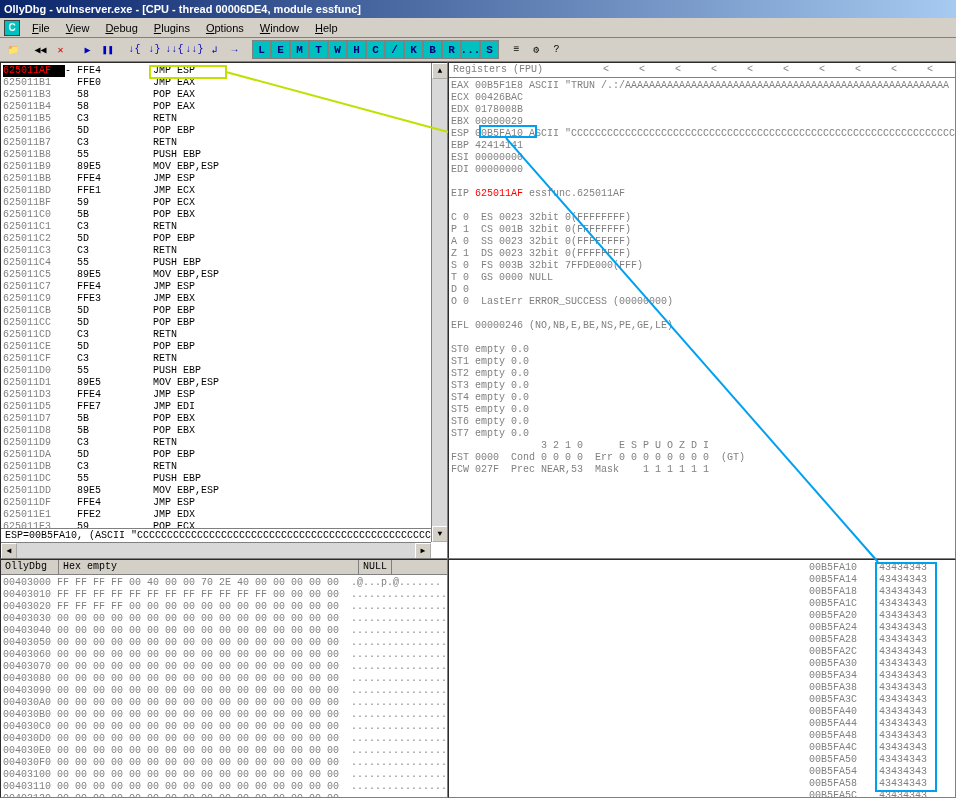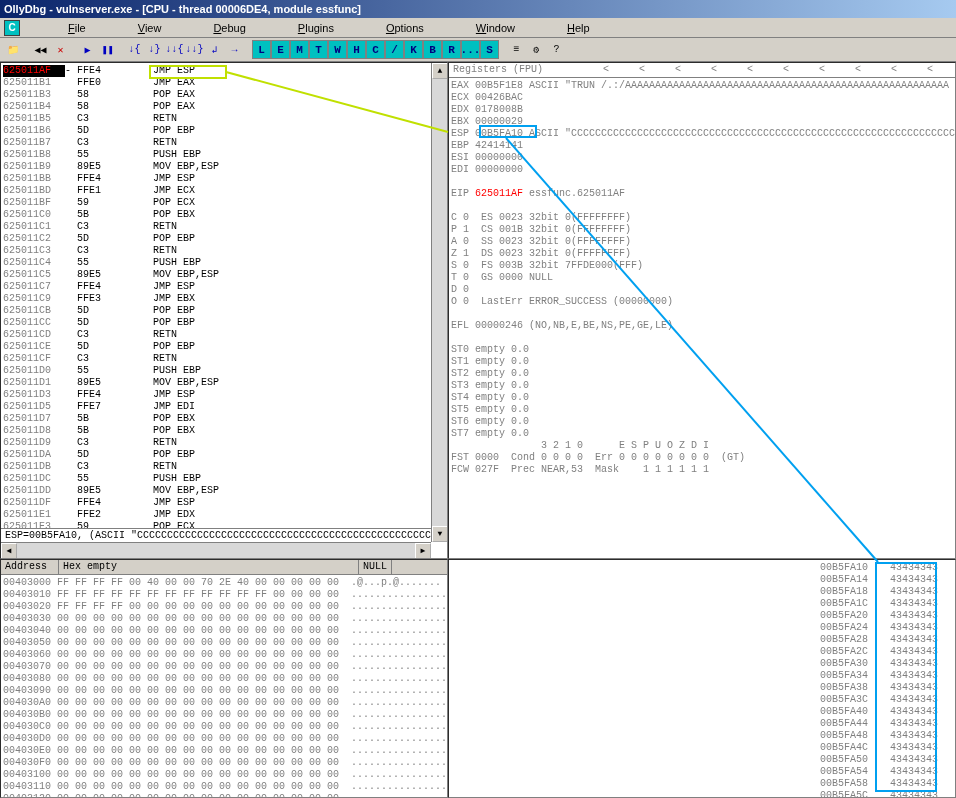--- a/index.html
+++ b/index.html
@@ -25,21 +25,20 @@
   background: #d4d0c8;
   display: flex;
   padding: 2px 4px;
   border-bottom: 1px solid #808080;
   height: 20px;
   align-items: center;
 }
 .menu-item {
   padding: 2px 8px;
   cursor: pointer;
-  margin-left: 36px;
 }
 .menu-item u { text-decoration: underline; }
 .menu-icon {
   width: 16px; height: 16px;
   background: #00c0c0;
   border: 1px solid #404040;
   margin-right: 4px;
   display: inline-flex;
   align-items: center;
   justify-content: center;
@@ -106,21 +105,21 @@
   white-space: pre;
   color: #000;
 }
 .disasm-line { display: flex; height: 12px; }
 .addr { width: 62px; color: #808080; }
 .addr.hl { color: #ff0000; background: #000; }
 .bytes { width: 88px; color: #000; }
 .instr { color: #000; }
 .reg-line { color: #808080; white-space: pre; }
 .reg-red { color: #ff0000; }
-.stack-line { display: flex; text-align: center; }
+.stack-line { display: flex; }
 .stack-addr { width: 70px; color: #808080; }
 .stack-val { width: 70px; color: #808080; }
 .highlight-yellow {
   position: absolute;
   border: 2px solid #c0e000;
   pointer-events: none;
 }
 .highlight-blue {
   position: absolute;
   border: 2px solid #00a0f0;
@@ -243,21 +242,21 @@
 
   <div class="pane registers">
     <div class="reg-header">Registers (FPU)          &lt;     &lt;     &lt;     &lt;     &lt;     &lt;     &lt;     &lt;     &lt;     &lt;     &lt;     &lt;     &lt;</div>
     <div class="pane-content" id="reg-content"><div class="reg-line">EAX 00B5F1E8 ASCII "TRUN /.:/AAAAAAAAAAAAAAAAAAAAAAAAAAAAAAAAAAAAAAAAAAAAAAAAAAAAAA</div><div class="reg-line">ECX 00426BAC</div><div class="reg-line">EDX 0178008B</div><div class="reg-line">EBX 00000029</div><div class="reg-line">ESP 00B5FA10 ASCII "CCCCCCCCCCCCCCCCCCCCCCCCCCCCCCCCCCCCCCCCCCCCCCCCCCCCCCCCCCCCCCCC</div><div class="reg-line">EBP 42414141</div><div class="reg-line">ESI 00000000</div><div class="reg-line">EDI 00000000</div><div class="reg-line">&nbsp;</div><div class="reg-line">EIP <span class="reg-red">625011AF</span> es<span style="color:#808080">sfunc.625011AF</span></div><div class="reg-line">&nbsp;</div><div class="reg-line">C 0  ES 0023 32bit 0(FFFFFFFF)</div><div class="reg-line">P 1  CS 001B 32bit 0(FFFFFFFF)</div><div class="reg-line">A 0  SS 0023 32bit 0(FFFFFFFF)</div><div class="reg-line">Z 1  DS 0023 32bit 0(FFFFFFFF)</div><div class="reg-line">S 0  FS 003B 32bit 7FFDE000(FFF)</div><div class="reg-line">T 0  GS 0000 NULL</div><div class="reg-line">D 0</div><div class="reg-line">O 0  LastErr ERROR_SUCCESS (00000000)</div><div class="reg-line">&nbsp;</div><div class="reg-line">EFL 00000246 (NO,NB,E,BE,NS,PE,GE,LE)</div><div class="reg-line">&nbsp;</div><div class="reg-line">ST0 empty 0.0</div><div class="reg-line">ST1 empty 0.0</div><div class="reg-line">ST2 empty 0.0</div><div class="reg-line">ST3 empty 0.0</div><div class="reg-line">ST4 empty 0.0</div><div class="reg-line">ST5 empty 0.0</div><div class="reg-line">ST6 empty 0.0</div><div class="reg-line">ST7 empty 0.0</div><div class="reg-line">               3 2 1 0      E S P U O Z D I</div><div class="reg-line">FST 0000  Cond 0 0 0 0  Err 0 0 0 0 0 0 0 0  (GT)</div><div class="reg-line">FCW 027F  Prec NEAR,53  Mask    1 1 1 1 1 1</div></div>
 
     <div class="highlight-blue" style="left:30px;top:62px;width:58px;height:13px"></div>
   </div>
 
   <div class="pane dump">
     <div class="dump-hdrrow">
-      <div style="width:58px">Address</div>
+      <div style="width:58px">OllyDbg</div>
       <div style="width:300px">Hex empty</div>
       <div>NULL</div>
     </div>
     <div class="pane-content" id="dump-content"><div style="white-space: pre; color: rgb(128, 128, 128);">00403000 FF FF FF FF 00 40 00 00 70 2E 40 00 00 00 00 00  .@...p.@.......</div><div style="white-space: pre; color: rgb(128, 128, 128);">00403010 FF FF FF FF FF FF FF FF FF FF FF FF 00 00 00 00  ................</div><div style="white-space: pre; color: rgb(128, 128, 128);">00403020 FF FF FF FF 00 00 00 00 00 00 00 00 00 00 00 00  ................</div><div style="white-space: pre; color: rgb(128, 128, 128);">00403030 00 00 00 00 00 00 00 00 00 00 00 00 00 00 00 00  ................</div><div style="white-space: pre; color: rgb(128, 128, 128);">00403040 00 00 00 00 00 00 00 00 00 00 00 00 00 00 00 00  ................</div><div style="white-space: pre; color: rgb(128, 128, 128);">00403050 00 00 00 00 00 00 00 00 00 00 00 00 00 00 00 00  ................</div><div style="white-space: pre; color: rgb(128, 128, 128);">00403060 00 00 00 00 00 00 00 00 00 00 00 00 00 00 00 00  ................</div><div style="white-space: pre; color: rgb(128, 128, 128);">00403070 00 00 00 00 00 00 00 00 00 00 00 00 00 00 00 00  ................</div><div style="white-space: pre; color: rgb(128, 128, 128);">00403080 00 00 00 00 00 00 00 00 00 00 00 00 00 00 00 00  ................</div><div style="white-space: pre; color: rgb(128, 128, 128);">00403090 00 00 00 00 00 00 00 00 00 00 00 00 00 00 00 00  ................</div><div style="white-space: pre; color: rgb(128, 128, 128);">004030A0 00 00 00 00 00 00 00 00 00 00 00 00 00 00 00 00  ................</div><div style="white-space: pre; color: rgb(128, 128, 128);">004030B0 00 00 00 00 00 00 00 00 00 00 00 00 00 00 00 00  ................</div><div style="white-space: pre; color: rgb(128, 128, 128);">004030C0 00 00 00 00 00 00 00 00 00 00 00 00 00 00 00 00  ................</div><div style="white-space: pre; color: rgb(128, 128, 128);">004030D0 00 00 00 00 00 00 00 00 00 00 00 00 00 00 00 00  ................</div><div style="white-space: pre; color: rgb(128, 128, 128);">004030E0 00 00 00 00 00 00 00 00 00 00 00 00 00 00 00 00  ................</div><div style="white-space: pre; color: rgb(128, 128, 128);">004030F0 00 00 00 00 00 00 00 00 00 00 00 00 00 00 00 00  ................</div><div style="white-space: pre; color: rgb(128, 128, 128);">00403100 00 00 00 00 00 00 00 00 00 00 00 00 00 00 00 00  ................</div><div style="white-space: pre; color: rgb(128, 128, 128);">00403110 00 00 00 00 00 00 00 00 00 00 00 00 00 00 00 00  ................</div><div style="white-space: pre; color: rgb(128, 128, 128);">00403120 00 00 00 00 00 00 00 00 00 00 00 00 00 00 00 00  ................</div></div>
   </div>
 
   <div class="pane stack">
     <div class="pane-content" id="stack-content" style="padding-left:360px"><div class="stack-line" style="color: rgb(128, 128, 128);"><span class="stack-addr">00B5FA10</span><span class="stack-val">43434343</span></div><div class="stack-line" style="color: rgb(128, 128, 128);"><span class="stack-addr">00B5FA14</span><span class="stack-val">43434343</span></div><div class="stack-line" style="color: rgb(128, 128, 128);"><span class="stack-addr">00B5FA18</span><span class="stack-val">43434343</span></div><div class="stack-line" style="color: rgb(128, 128, 128);"><span class="stack-addr">00B5FA1C</span><span class="stack-val">43434343</span></div><div class="stack-line" style="color: rgb(128, 128, 128);"><span class="stack-addr">00B5FA20</span><span class="stack-val">43434343</span></div><div class="stack-line" style="color: rgb(128, 128, 128);"><span class="stack-addr">00B5FA24</span><span class="stack-val">43434343</span></div><div class="stack-line" style="color: rgb(128, 128, 128);"><span class="stack-addr">00B5FA28</span><span class="stack-val">43434343</span></div><div class="stack-line" style="color: rgb(128, 128, 128);"><span class="stack-addr">00B5FA2C</span><span class="stack-val">43434343</span></div><div class="stack-line" style="color: rgb(128, 128, 128);"><span class="stack-addr">00B5FA30</span><span class="stack-val">43434343</span></div><div class="stack-line" style="color: rgb(128, 128, 128);"><span class="stack-addr">00B5FA34</span><span class="stack-val">43434343</span></div><div class="stack-line" style="color: rgb(128, 128, 128);"><span class="stack-addr">00B5FA38</span><span class="stack-val">43434343</span></div><div class="stack-line" style="color: rgb(128, 128, 128);"><span class="stack-addr">00B5FA3C</span><span class="stack-val">43434343</span></div><div class="stack-line" style="color: rgb(128, 128, 128);"><span class="stack-addr">00B5FA40</span><span class="stack-val">43434343</span></div><div class="stack-line" style="color: rgb(128, 128, 128);"><span class="stack-addr">00B5FA44</span><span class="stack-val">43434343</span></div><div class="stack-line" style="color: rgb(128, 128, 128);"><span class="stack-addr">00B5FA48</span><span class="stack-val">43434343</span></div><div class="stack-line" style="color: rgb(128, 128, 128);"><span class="stack-addr">00B5FA4C</span><span class="stack-val">43434343</span></div><div class="stack-line" style="color: rgb(128, 128, 128);"><span class="stack-addr">00B5FA50</span><span class="stack-val">43434343</span></div><div class="stack-line" style="color: rgb(128, 128, 128);"><span class="stack-addr">00B5FA54</span><span class="stack-val">43434343</span></div><div class="stack-line" style="color: rgb(128, 128, 128);"><span class="stack-addr">00B5FA58</span><span class="stack-val">43434343</span></div><div class="stack-line" style="color: rgb(128, 128, 128);"><span class="stack-addr">00B5FA5C</span><span class="stack-val">43434343</span></div></div>
 
     <div class="highlight-blue" style="left:426px;top:2px;width:62px;height:230px"></div>

